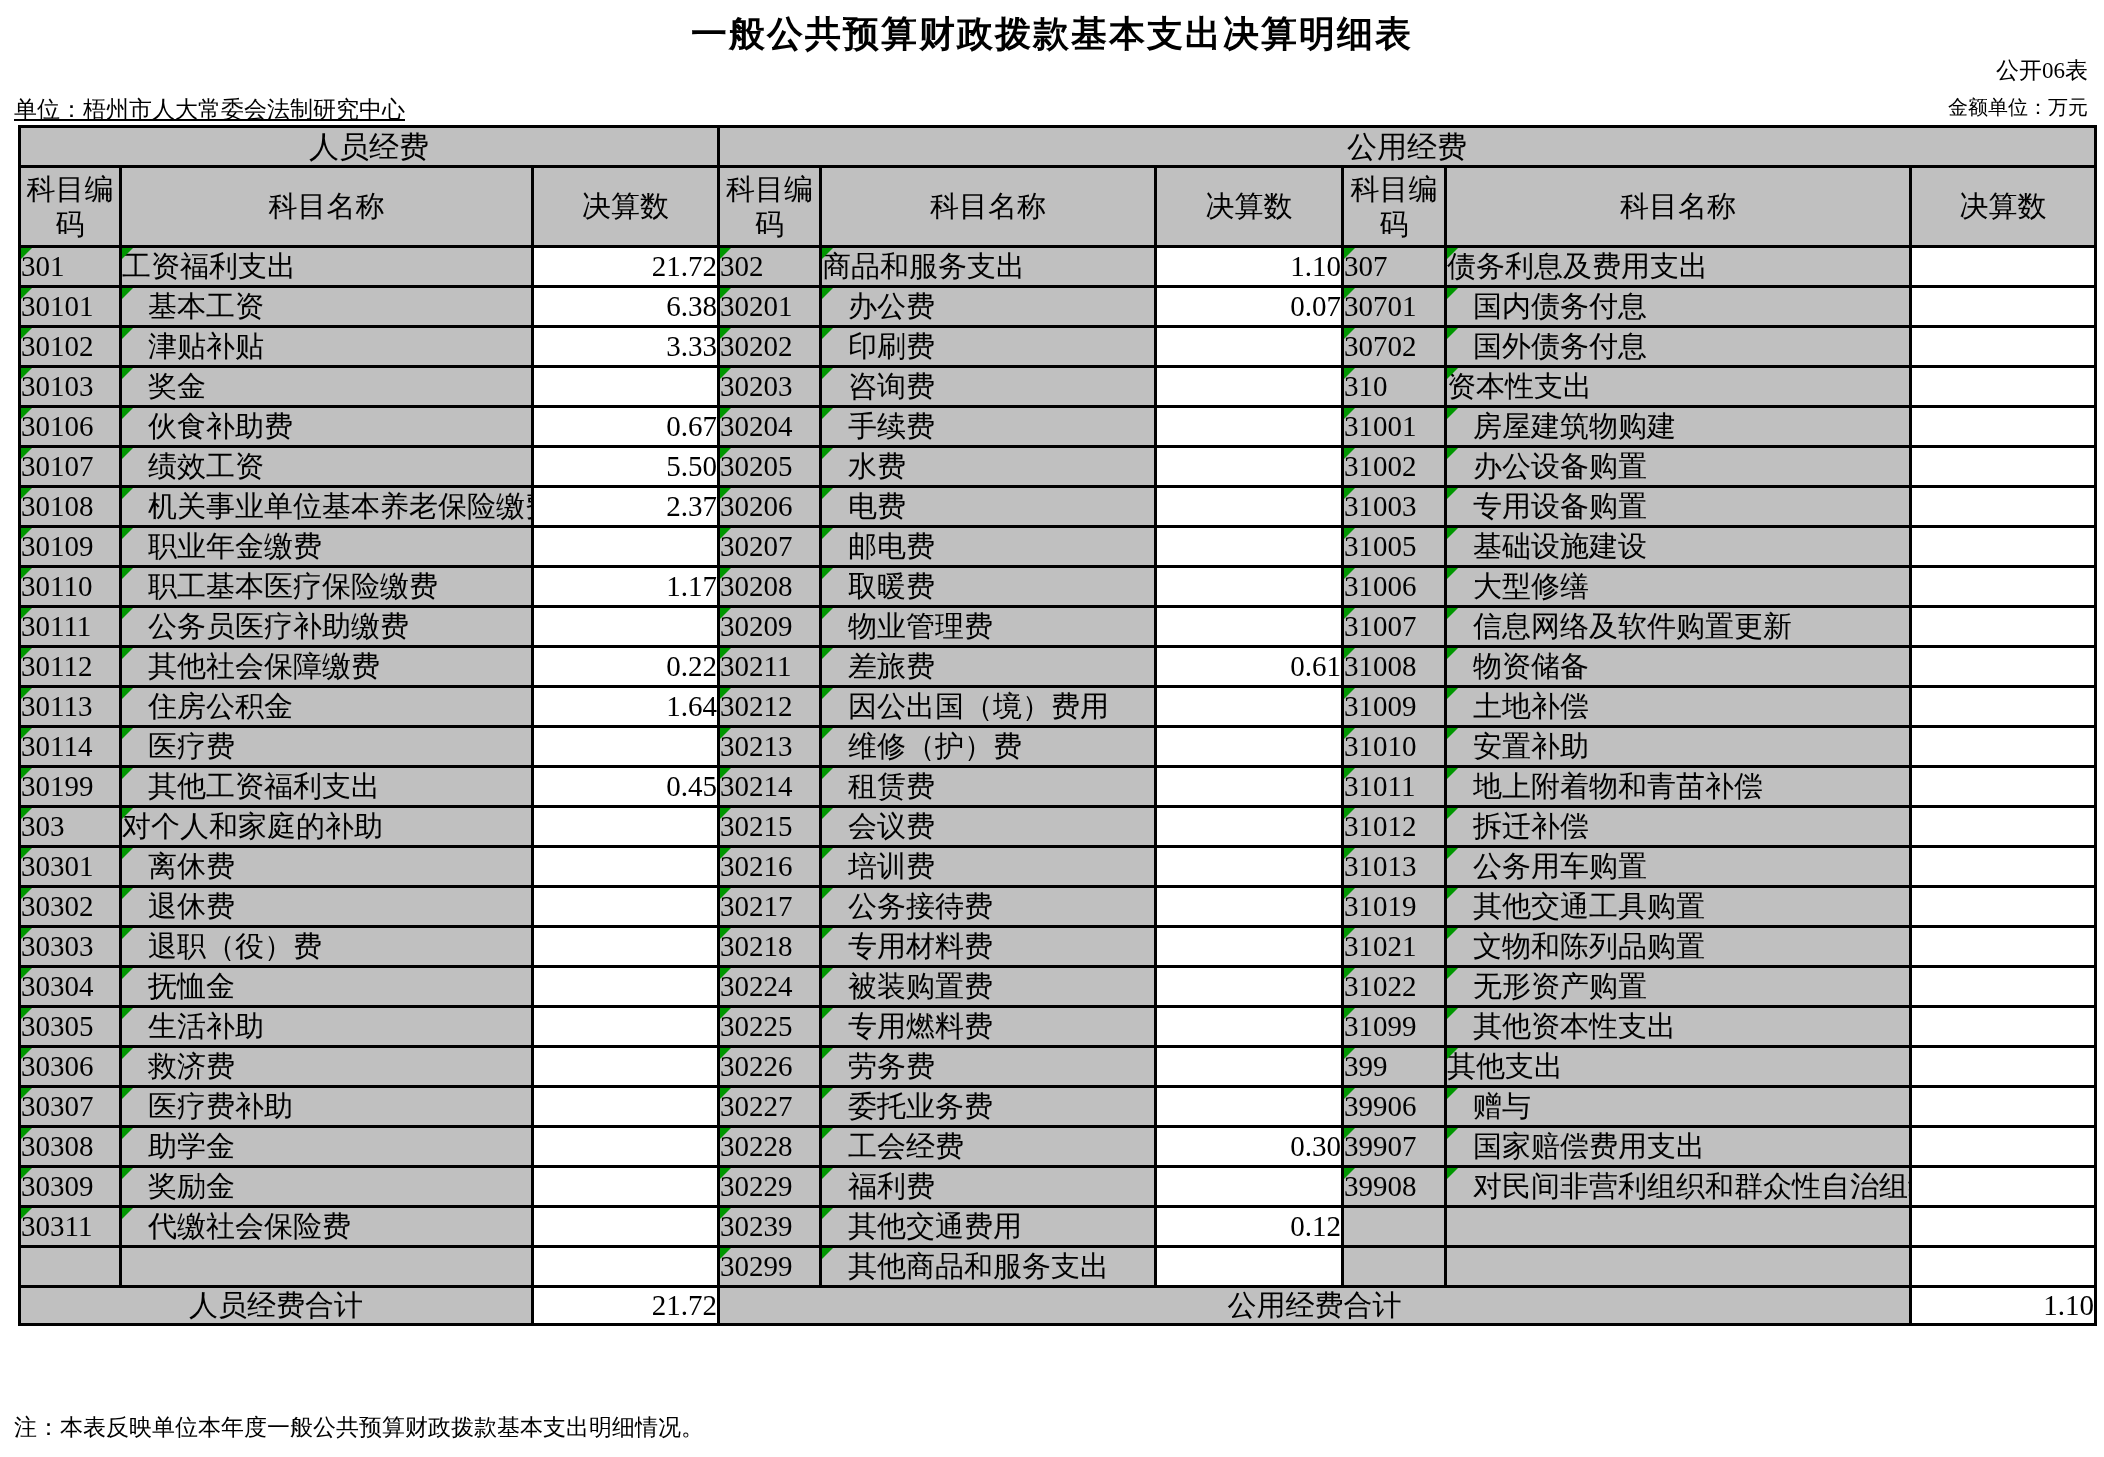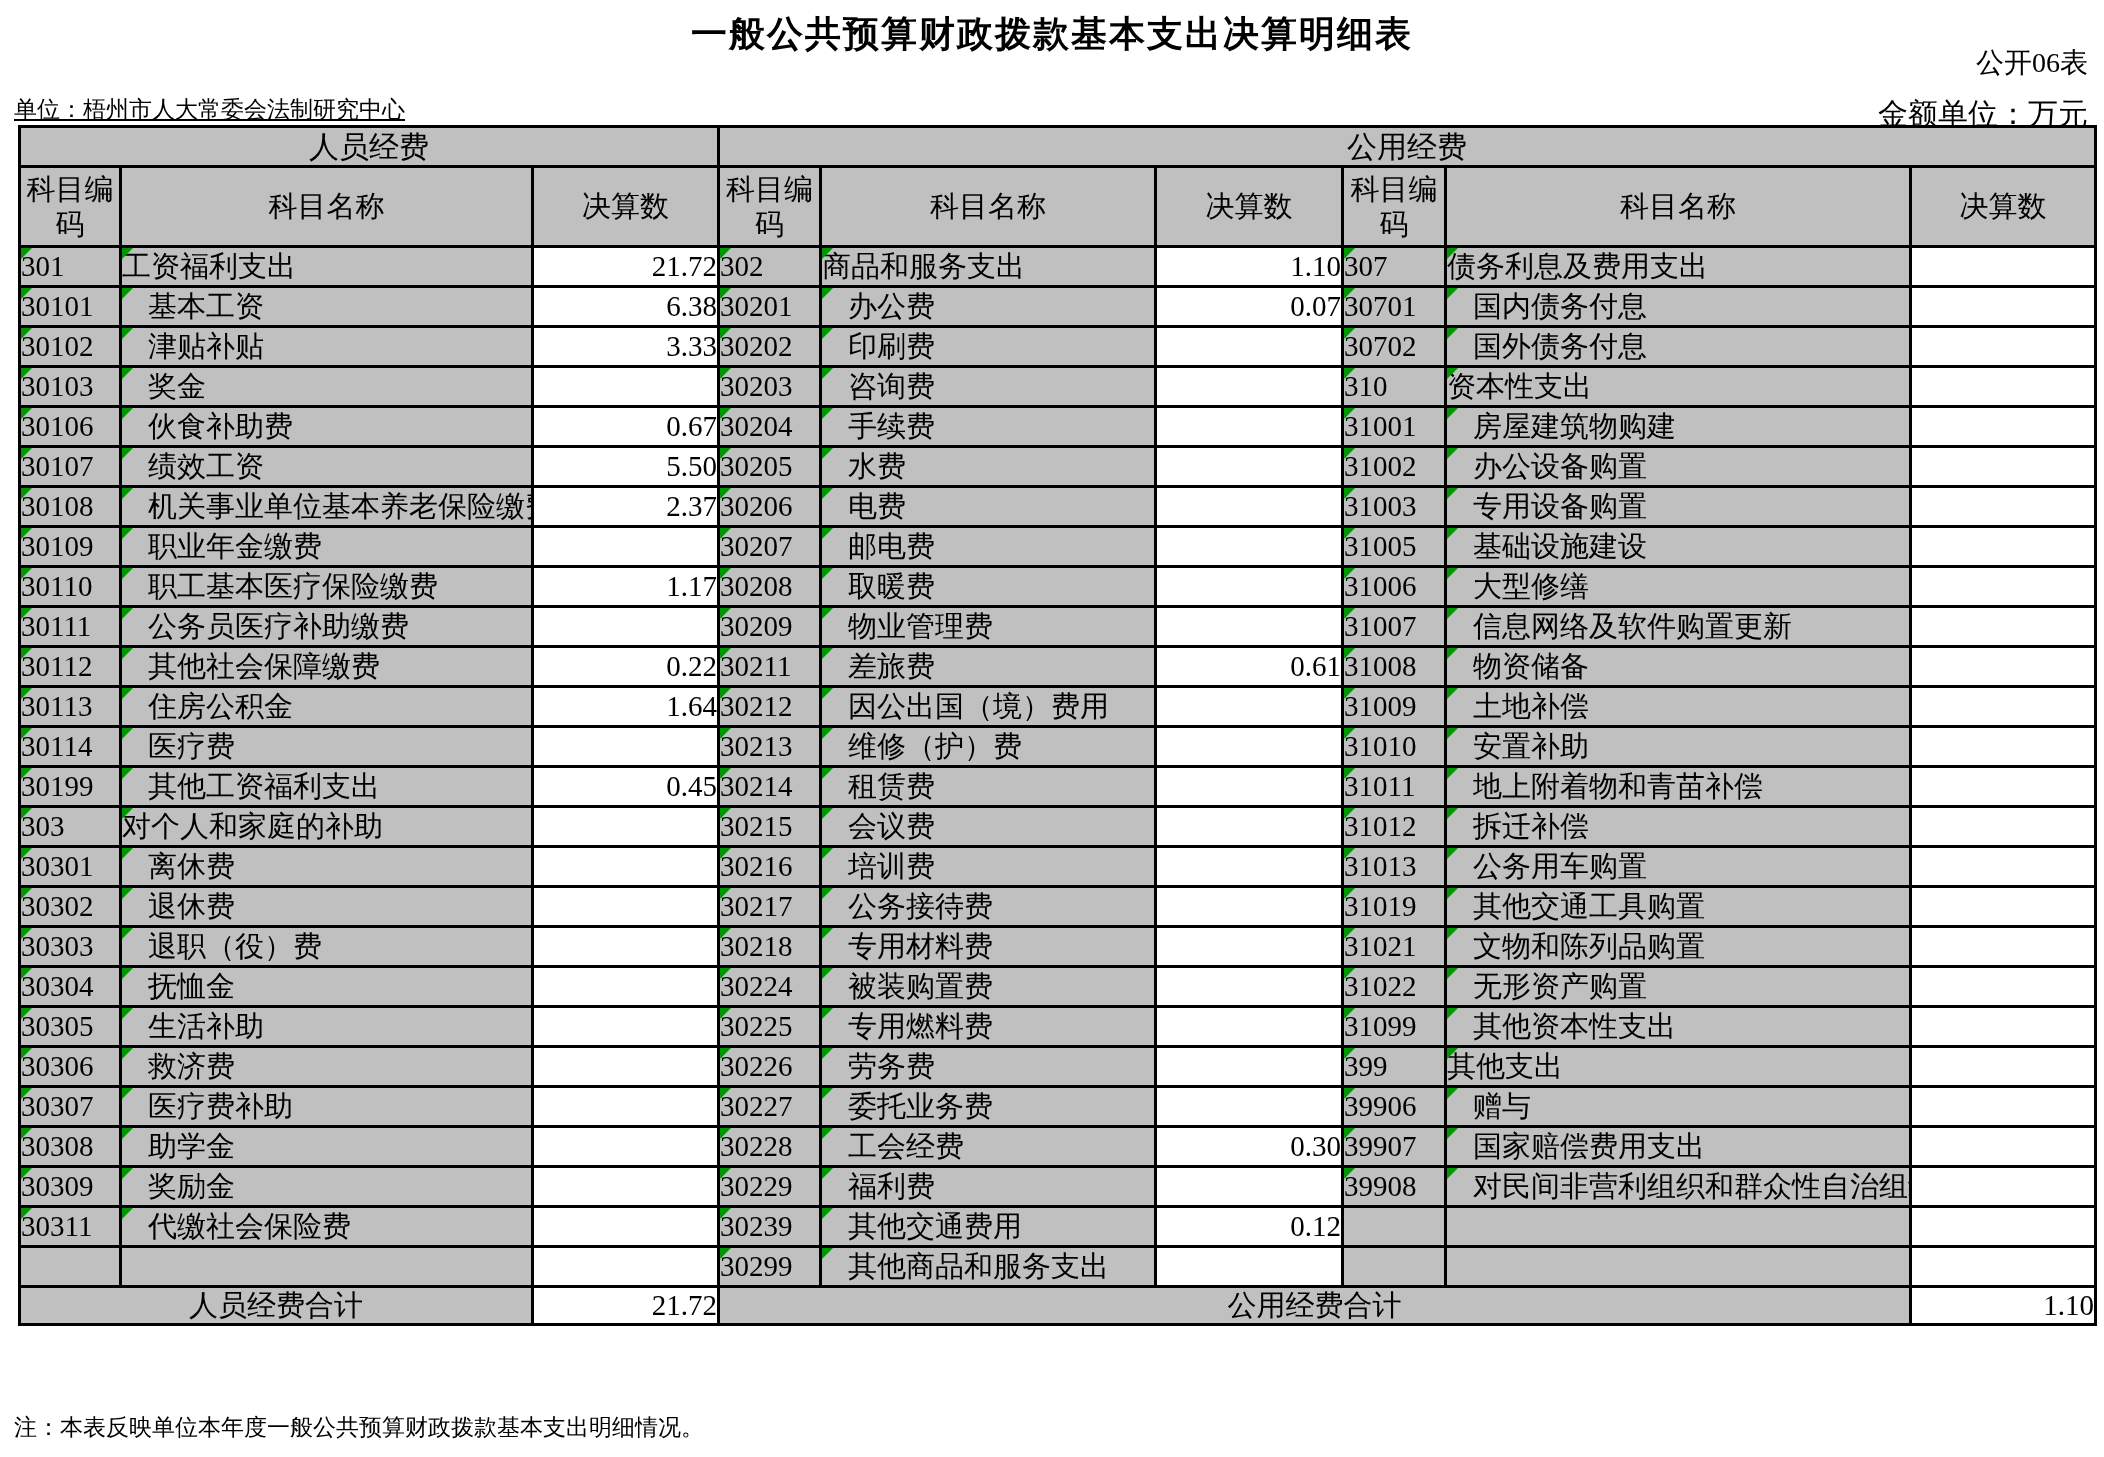--- a/index.html
+++ b/index.html
@@ -9,27 +9,27 @@
     position:relative;
     font-family:"Liberation Serif","DejaVu Serif",serif;
     color:#000;
   }
   .page-title{
     position:absolute;top:10px;left:0;width:100%;
     text-align:center;font-size:36px;font-weight:bold;
     letter-spacing:2px;
   }
   .form-code{
-    position:absolute;top:44px;right:16px;font-size:28px;margin-left:26px;
+    position:absolute;top:55px;right:16px;font-size:23px;margin-left:26px;
   }
   .unit-label{
     position:absolute;top:94px;left:14px;font-size:23px;text-decoration:underline;
   }
   .amount-unit{
-    position:absolute;top:94px;right:16px;font-size:30px;
+    position:absolute;top:94px;right:16px;font-size:20px;
   }
   table.main{
     position:absolute;left:18px;top:125px;
     width:2076px;
     border-collapse:collapse;
     table-layout:fixed;
   }
   table.main td{
     border:3px solid #000;
     overflow:hidden;

